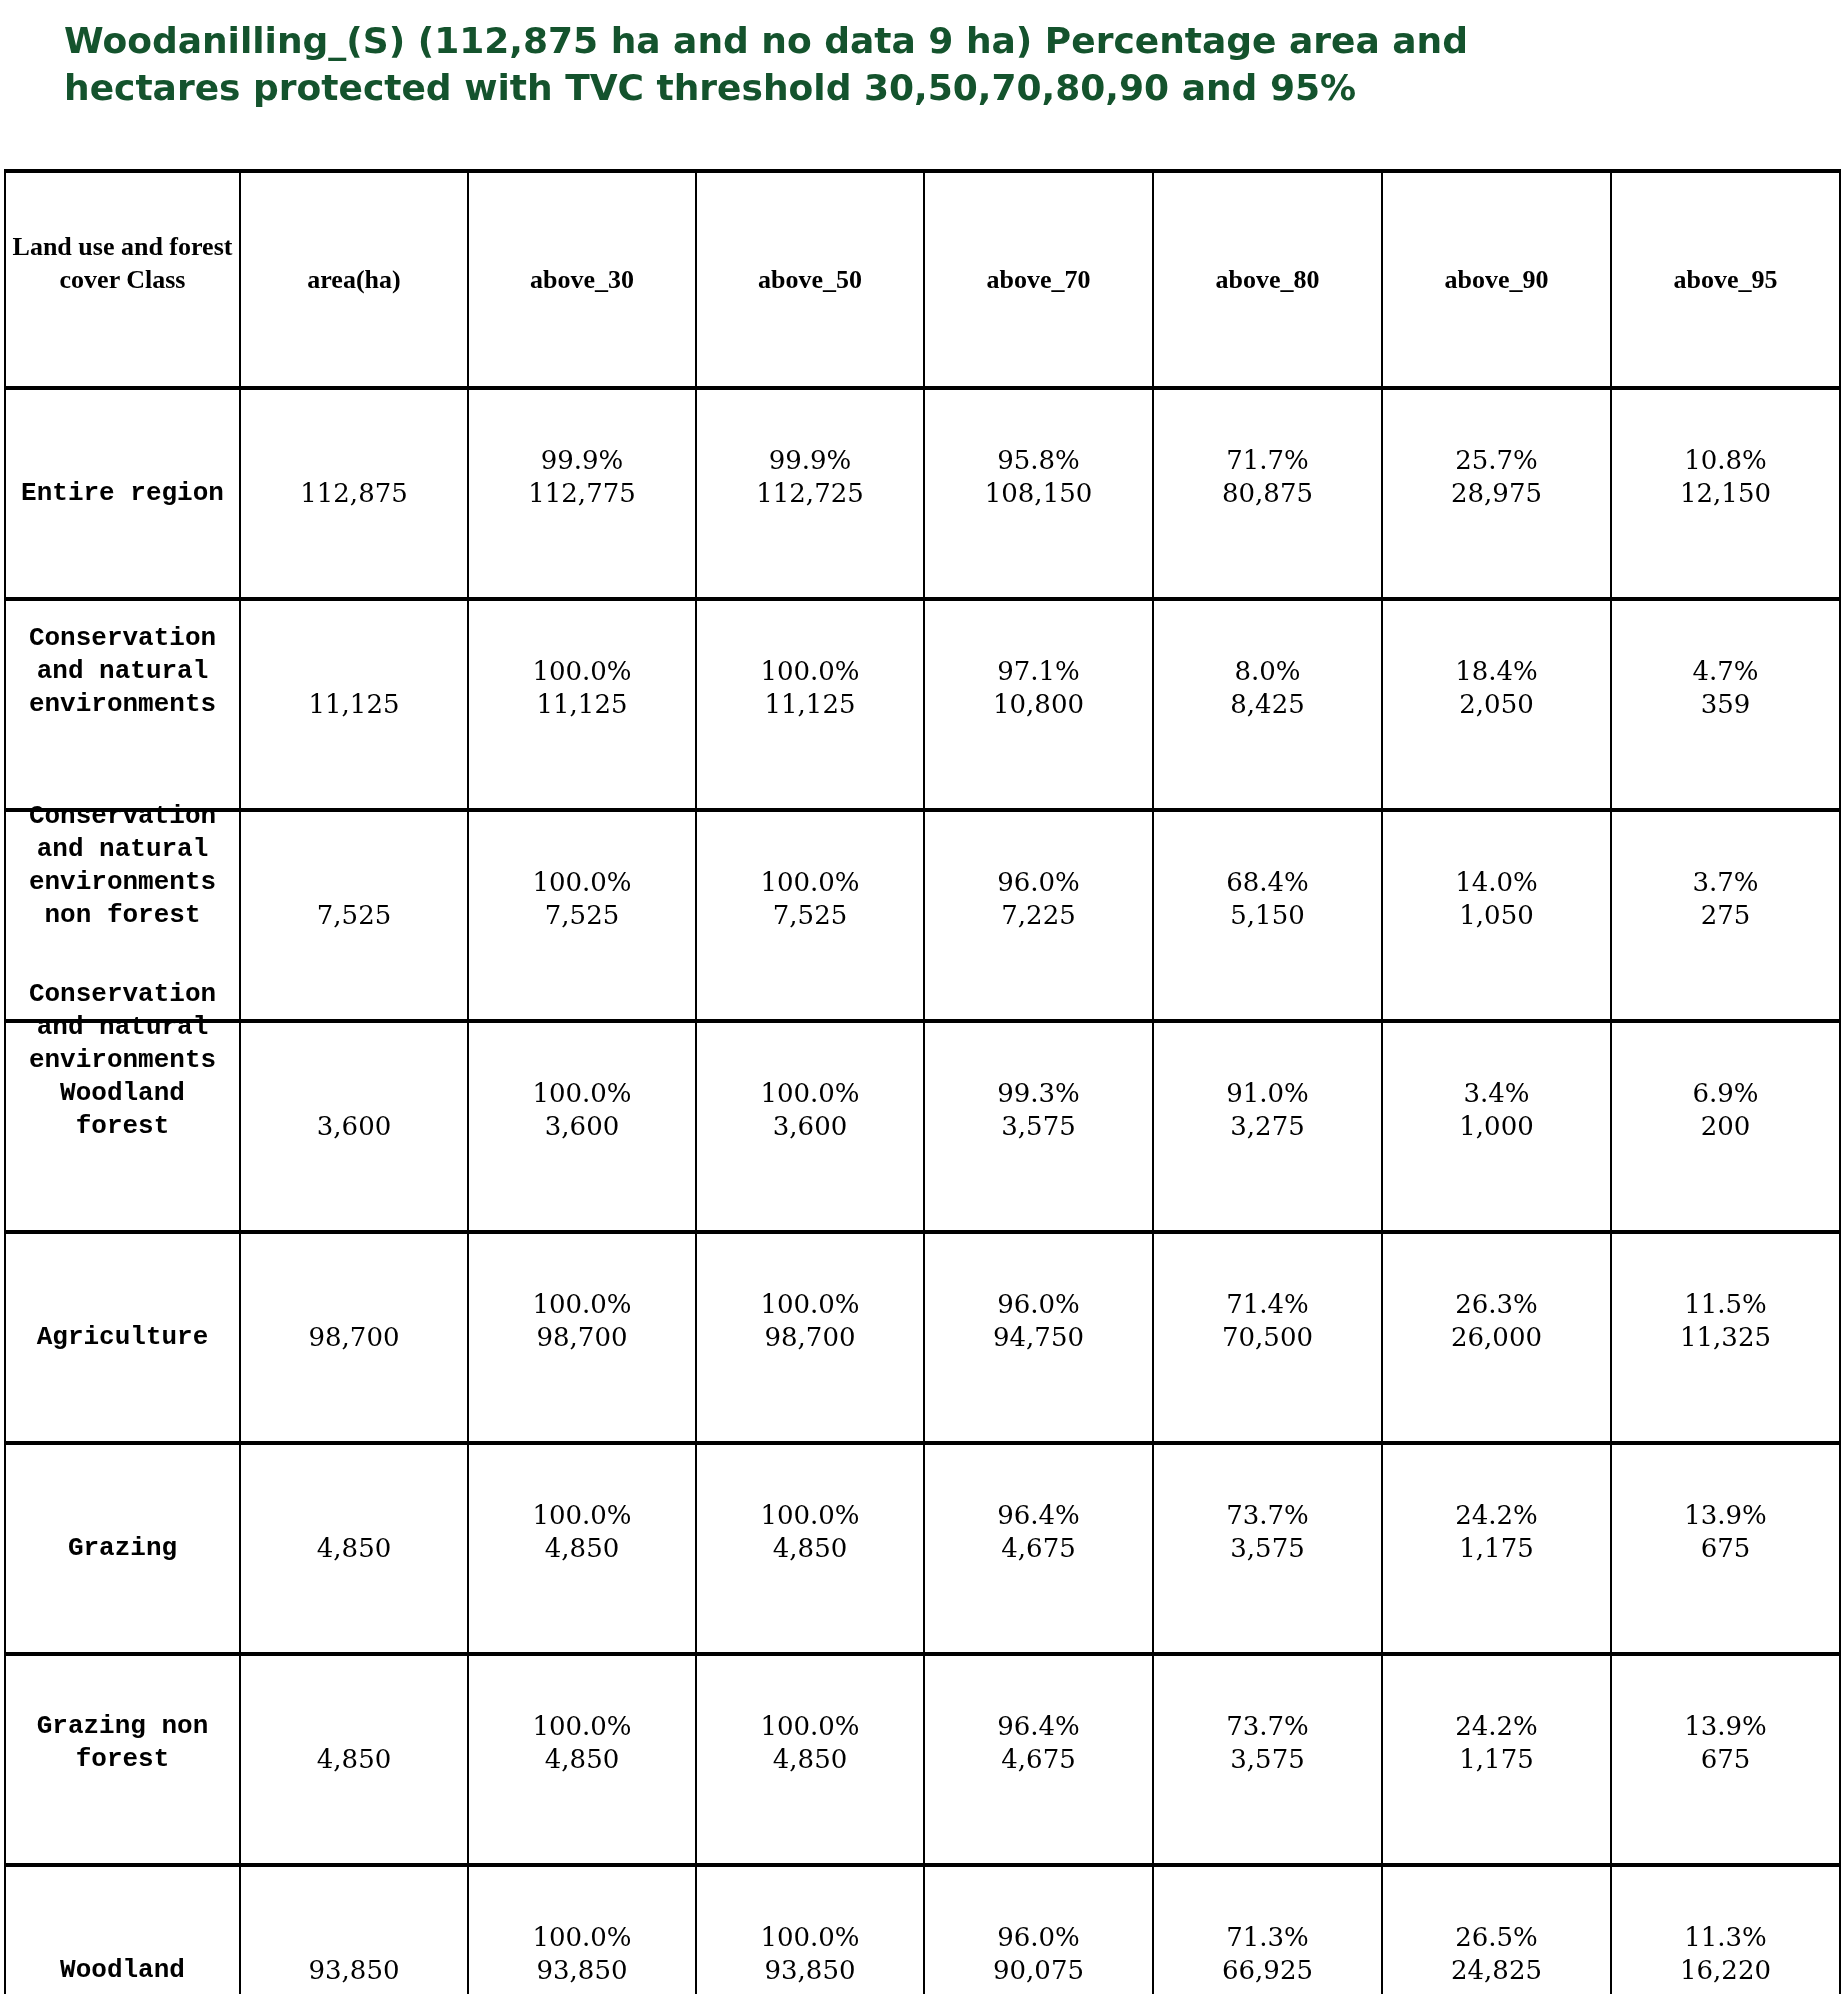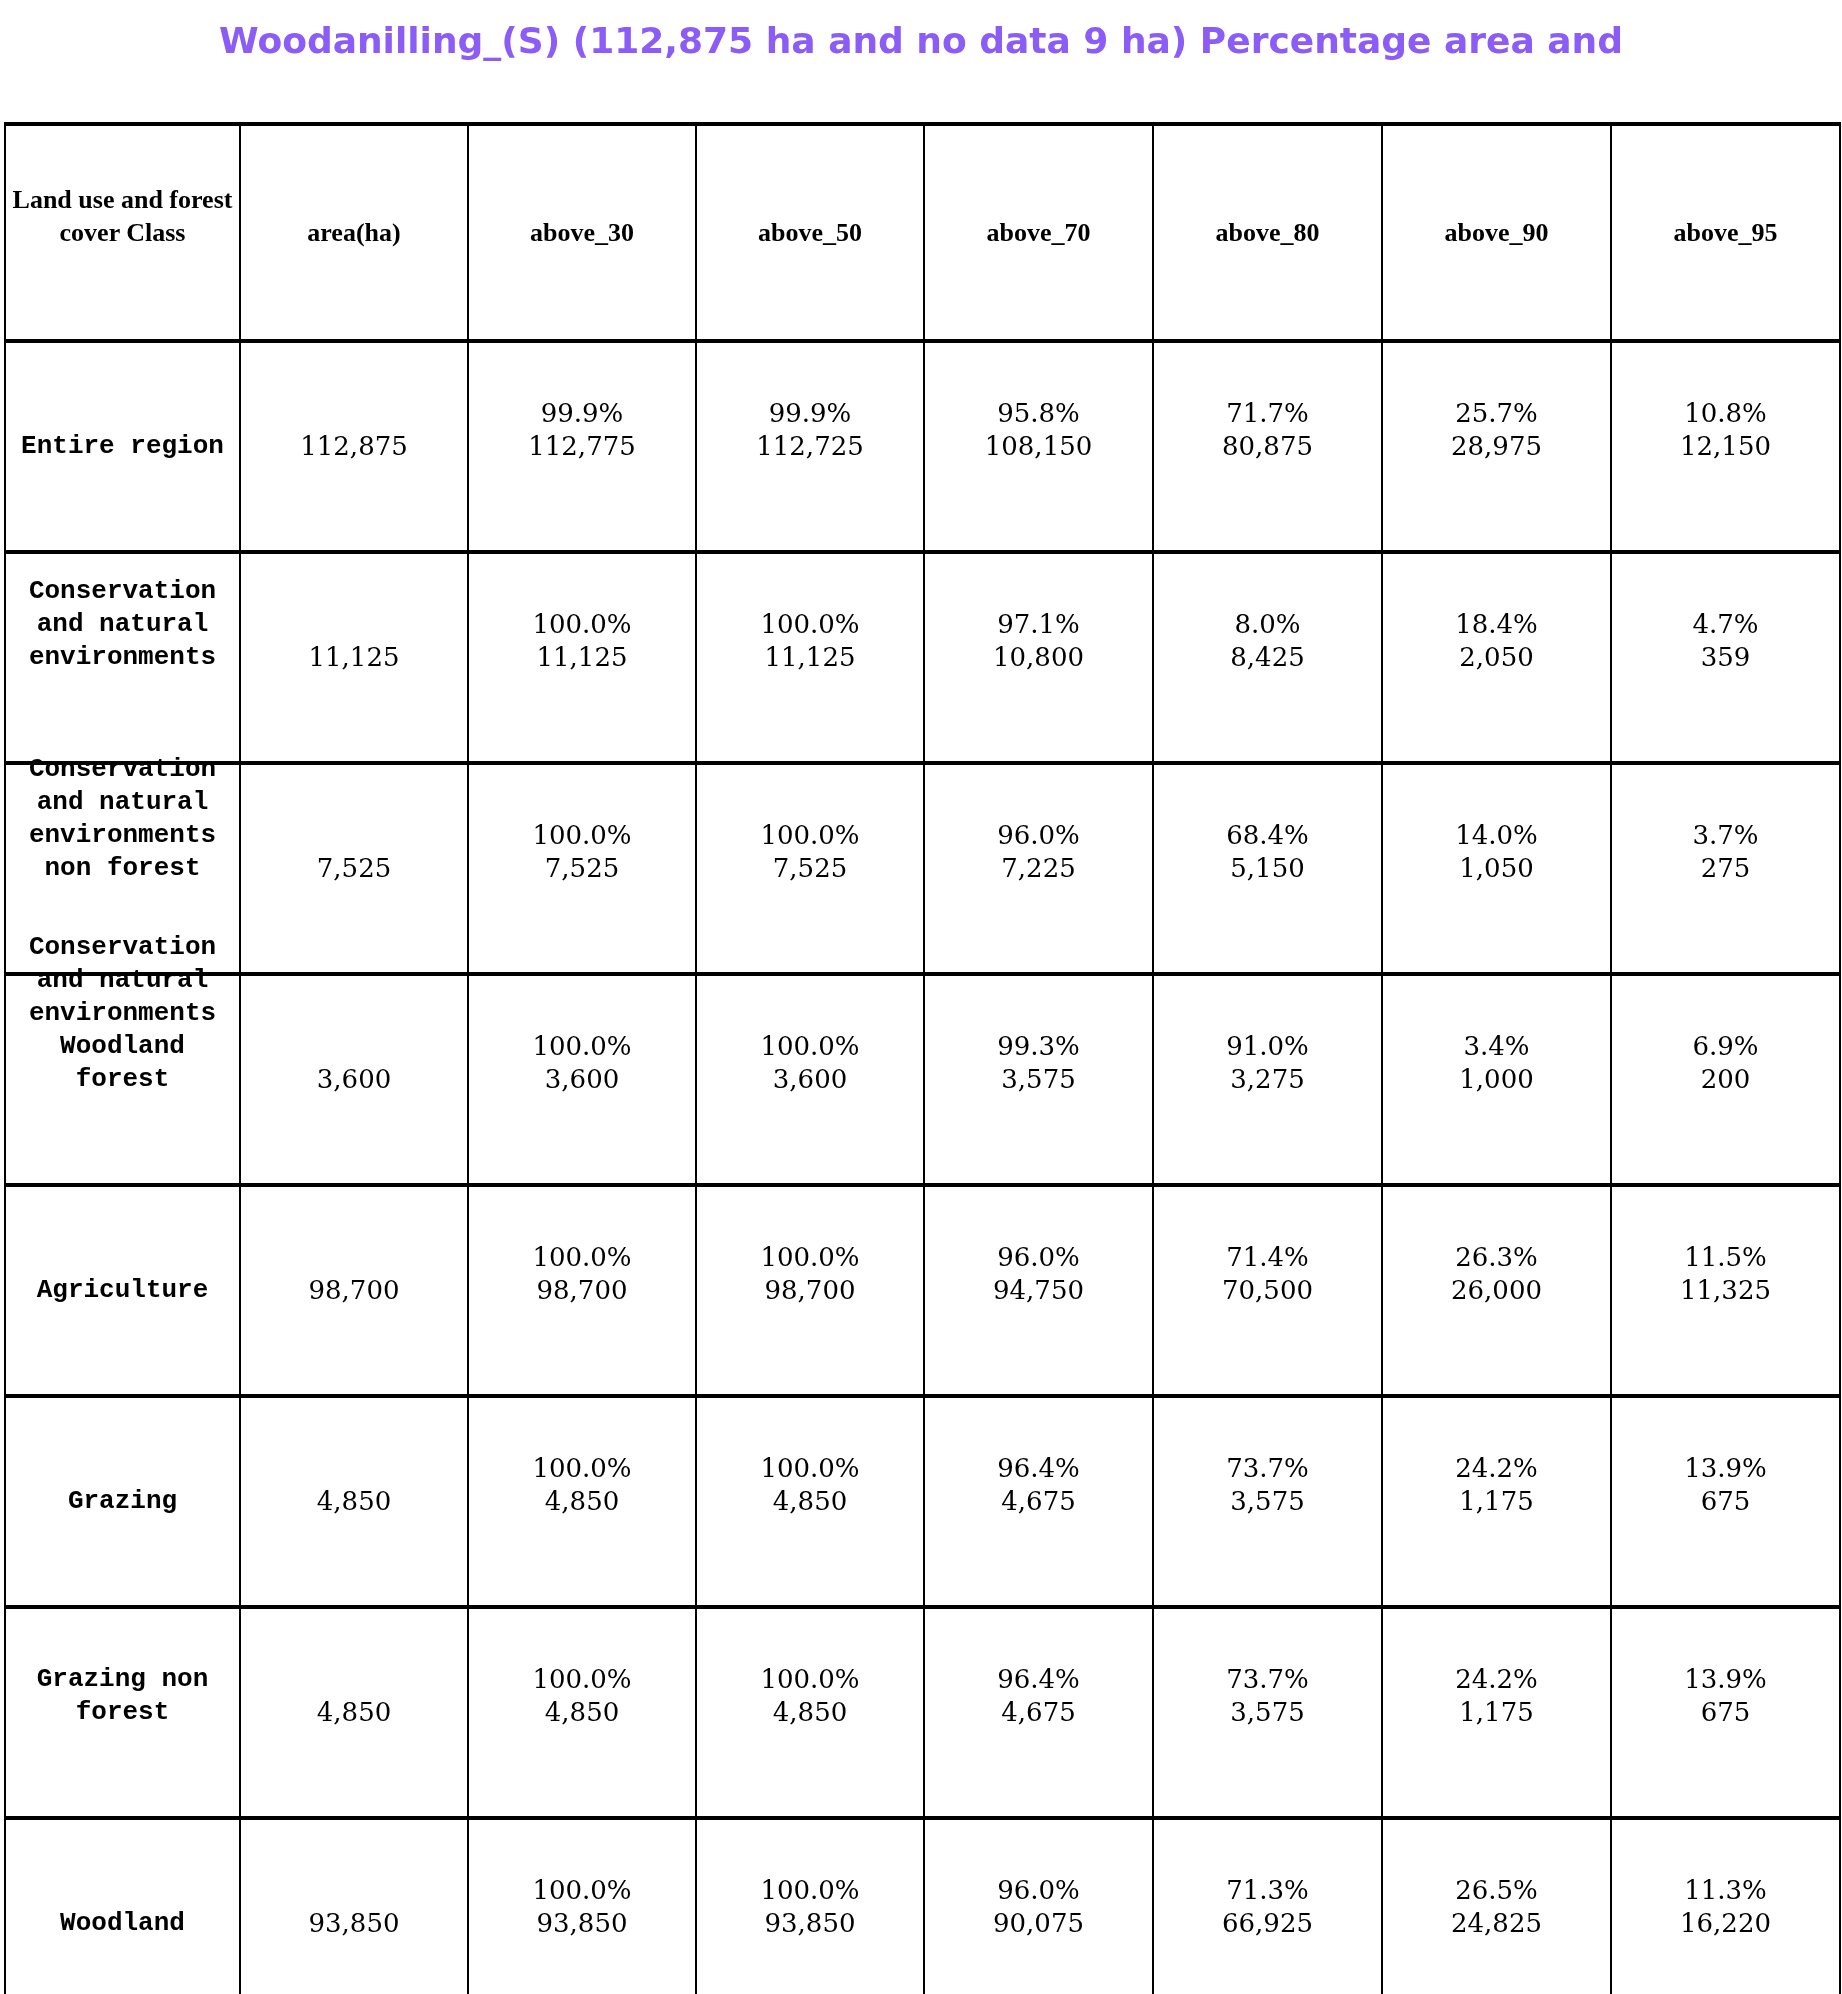--- a/index.html
+++ b/index.html
@@ -14,26 +14,26 @@
     position: relative;
     width: 1842px;
     height: 2521px;
     background: #ffffff;
     font-family: "DejaVu Serif", "Liberation Serif", serif;
     color: #000000;
   }
   
   .title {
     margin: 17px 64px 0 64px;
-    text-align: center;
+    text-align: left;
     font-family: "DejaVu Sans", "Liberation Sans", sans-serif;
     font-weight: bold;
     font-size: 36px;
     line-height: 47px;
-    color: #8b5cf6;
+    color: #14532d;
   }
   
   table.report {
     border-collapse: collapse;
     table-layout: fixed;
     margin: 58px 4px 0 4px;
     width: 1835px;
   }
   table.report th, table.report td {
     padding: 0;
@@ -61,20 +61,21 @@
   table.report th .cc { font-weight: bold; font-family: Liberation Serif, serif; }
   td.rowlabel .cc { font-weight: bold; font-family: Liberation Mono, monospace; }
 </style>
 </head>
 <body>
 
 <div class="page">
 
   <div class="title">
     <div>Woodanilling_(S) (112,875 ha and no data 9 ha) Percentage area and</div>
+    <div>hectares protected with TVC threshold 30,50,70,80,90 and 95%</div>
   </div>
 
   <table class="report">
     <colgroup>
       <col style="width:235px">
       <col style="width:228px">
         <col style="width:228px">
         <col style="width:228px">
         <col style="width:229px">
       <col style="width:229px">

